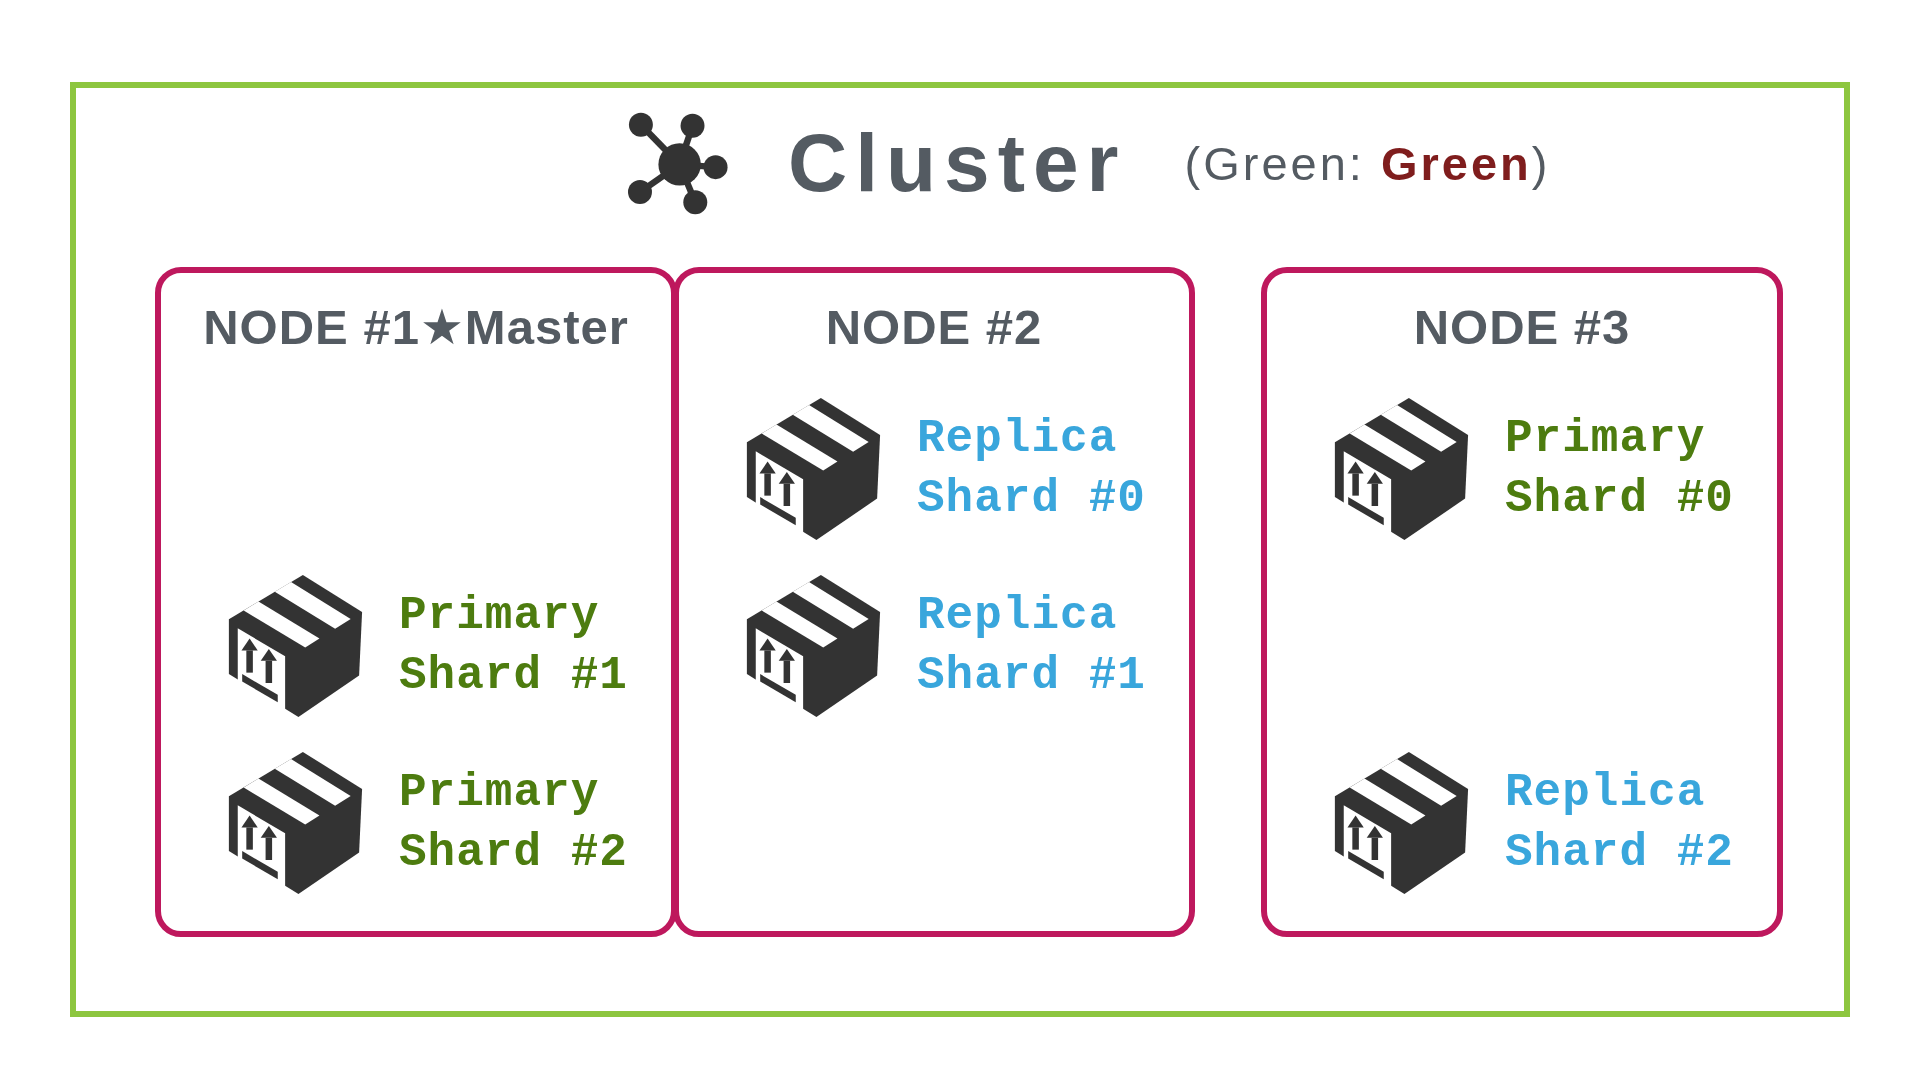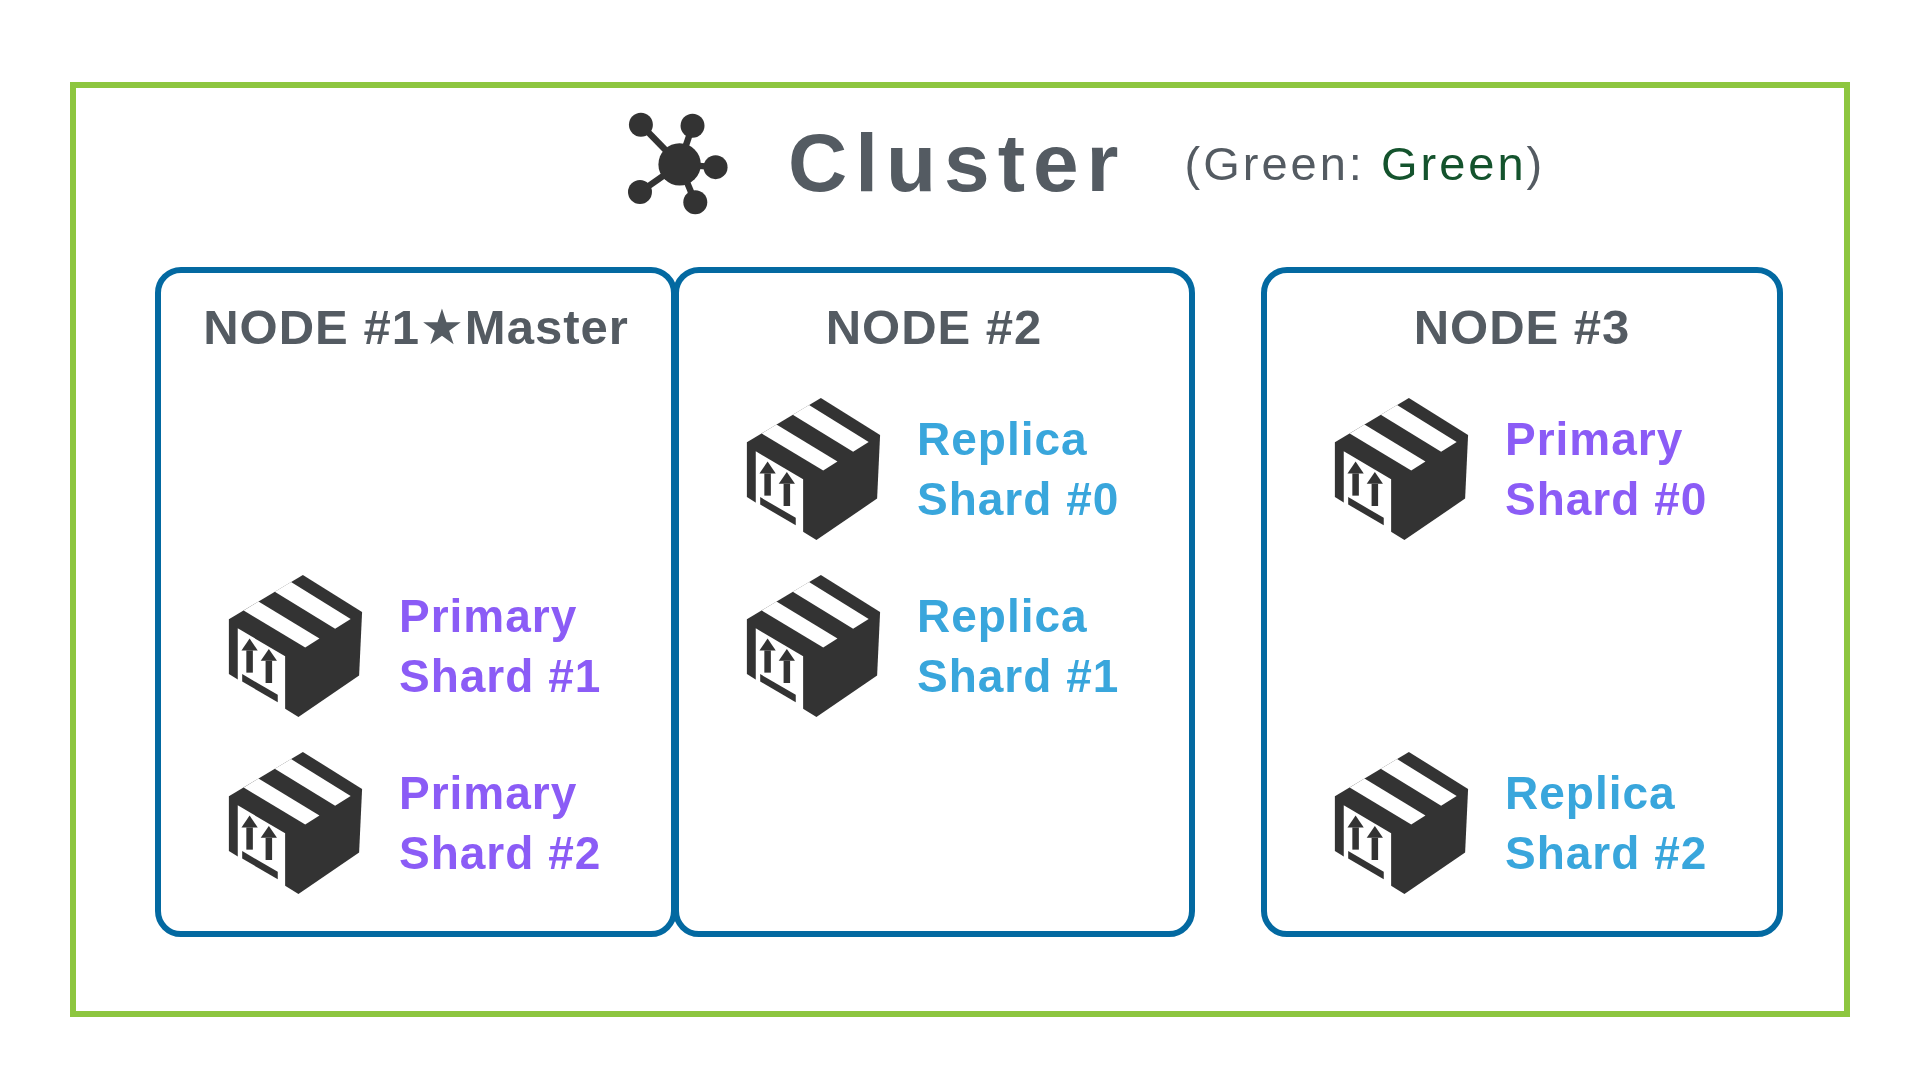--- a/index.html
+++ b/index.html
@@ -50,30 +50,30 @@
     color: #545b62;
   }
   .cluster-status {
     font-size: 47px;
     letter-spacing: 3px;
     color: #545b62;
     margin-left: 58px;
     font-weight: normal;
   }
   .status-value {
-    color: #14532d;
-    font-weight: normal;
+    color: #7f1d1d;
+    font-weight: bold;
   }
   
   .node {
     position: absolute;
     top: 267px;
     width: 522px;
     height: 670px;
-    border: 6px solid #0369a1;
+    border: 6px solid #be185d;
     border-radius: 26px;
     box-sizing: border-box;
     background: #ffffff;
   }
   .node-1 { left: 155px; }
   .node-2 { left: 673px; }
   .node-3 { left: 1261px; padding-left: 13px; }
   .node-title {
     position: absolute;
     top: 26px;
@@ -87,37 +87,38 @@
     white-space: nowrap;
   }
   
   .shard-row {
     position: absolute;
     left: 58px;
     height: 150px;
     display: flex;
     align-items: center;
     gap: 30px;
+    font-family: Liberation Mono, monospace;
   }
   .slot-a { top: 121px; }
   .slot-b { top: 298px; }
   .slot-c { top: 475px; }
   .box-icon {
     width: 150px;
     height: 148px;
     flex: 0 0 auto;
   }
   .shard-label {
     font-size: 46px;
     font-weight: bold;
     line-height: 60px;
     letter-spacing: 1px;
     white-space: nowrap;
   }
-  .shard-label.primary { color: #8b5cf6; }
+  .shard-label.primary { color: #4d7c0f; }
   .shard-label.replica { color: #39a6dc; }
 </style>
 </head>
 <body>
 
 <div class="canvas">
 
   <div class="outer-box"></div>
 
   <div class="cluster-header">

